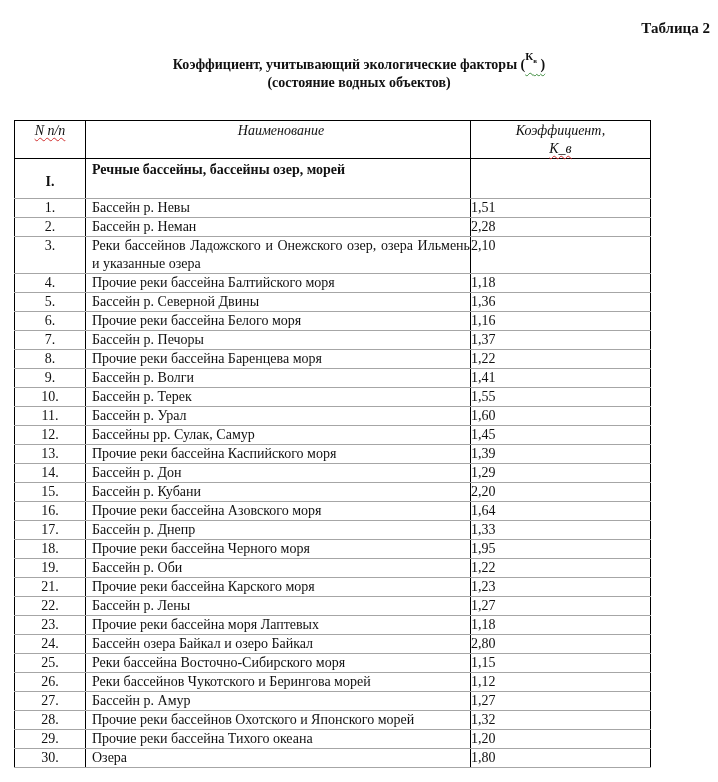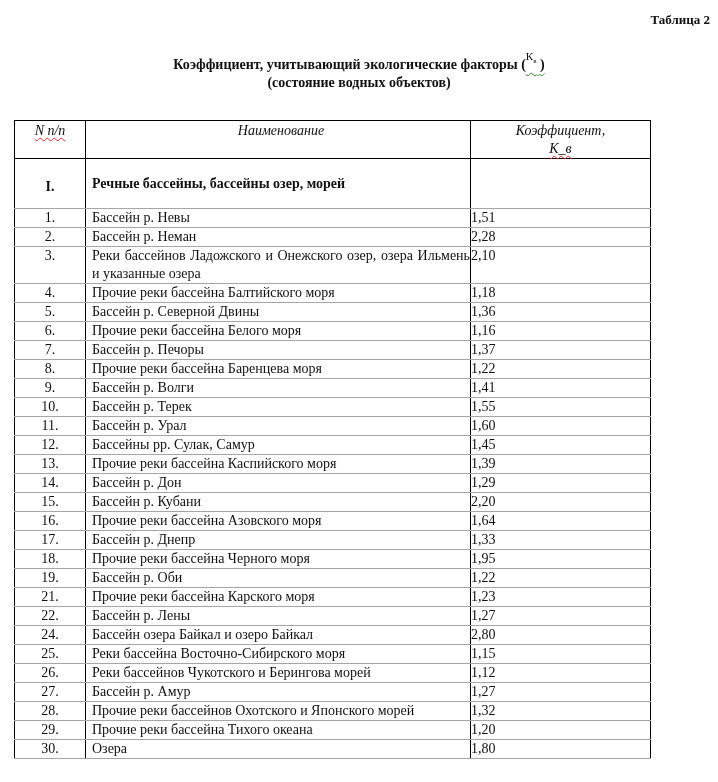--- a/index.html
+++ b/index.html
@@ -11,40 +11,40 @@
     width: 718px;
     height: 782px;
     overflow: hidden;
     position: relative;
     font-family: "Liberation Serif", "DejaVu Serif", serif;
     color: #111111;
   }
   .table-label {
     position: absolute;
     right: 8px;
-    top: 12px;
-    font-weight: bold;
-    font-size: 13px;
+    top: 20px;
+    font-weight: bold;
+    font-size: 15px;
   }
   .title {
     position: absolute;
     left: 0;
     width: 718px;
     top: 50px;
     text-align: center;
     font-weight: bold;
     font-size: 14px;
     line-height: 18px;
   }
   .title .k-sym {
     position: relative;
   }
   .title .k-sym sup {
     font-size: 11px;
-    font-weight: normal;
+    font-weight: bold;
     position: relative;
     top: -3px;
   }
   .title .k-sym sub {
     font-size: 7px;
   }
   .squiggle {
     text-decoration: underline wavy #3a8a3a;
     text-decoration-thickness: 1px;
     text-underline-offset: 3px;
@@ -76,21 +76,21 @@
     border-top: 1.5px solid #000;
     border-bottom: 1.5px solid #000;
     height: 35px;
     padding-top: 1px;
     text-align: center;
     font-style: italic;
   }
   table.data tr.section td {
     height: 33px;
     font-weight: bold;
-    padding-top: 16px;
+    padding-top: 2px;
   }
   table.data tr.section td.num {
     vertical-align: middle;
     padding-top: 6px;
   }
   .col-num {
     width: 70px;
     text-align: center;
     padding-left: 0 !important;
   }
@@ -235,20 +235,25 @@
         <td class="col-num">21.</td>
         <td class="col-name">Прочие реки бассейна Карского моря</td>
         <td class="col-val">1,23</td>
       </tr>
       <tr>
         <td class="col-num">22.</td>
         <td class="col-name">Бассейн р. Лены</td>
         <td class="col-val">1,27</td>
       </tr>
       <tr>
+        <td class="col-num">23.</td>
+        <td class="col-name">Прочие реки бассейна моря Лаптевых</td>
+        <td class="col-val">1,18</td>
+      </tr>
+      <tr>
         <td class="col-num">24.</td>
         <td class="col-name">Бассейн озера Байкал и озеро Байкал</td>
         <td class="col-val">2,80</td>
       </tr>
       <tr>
         <td class="col-num">25.</td>
         <td class="col-name">Реки бассейна Восточно-Сибирского моря</td>
         <td class="col-val">1,15</td>
       </tr>
       <tr>

